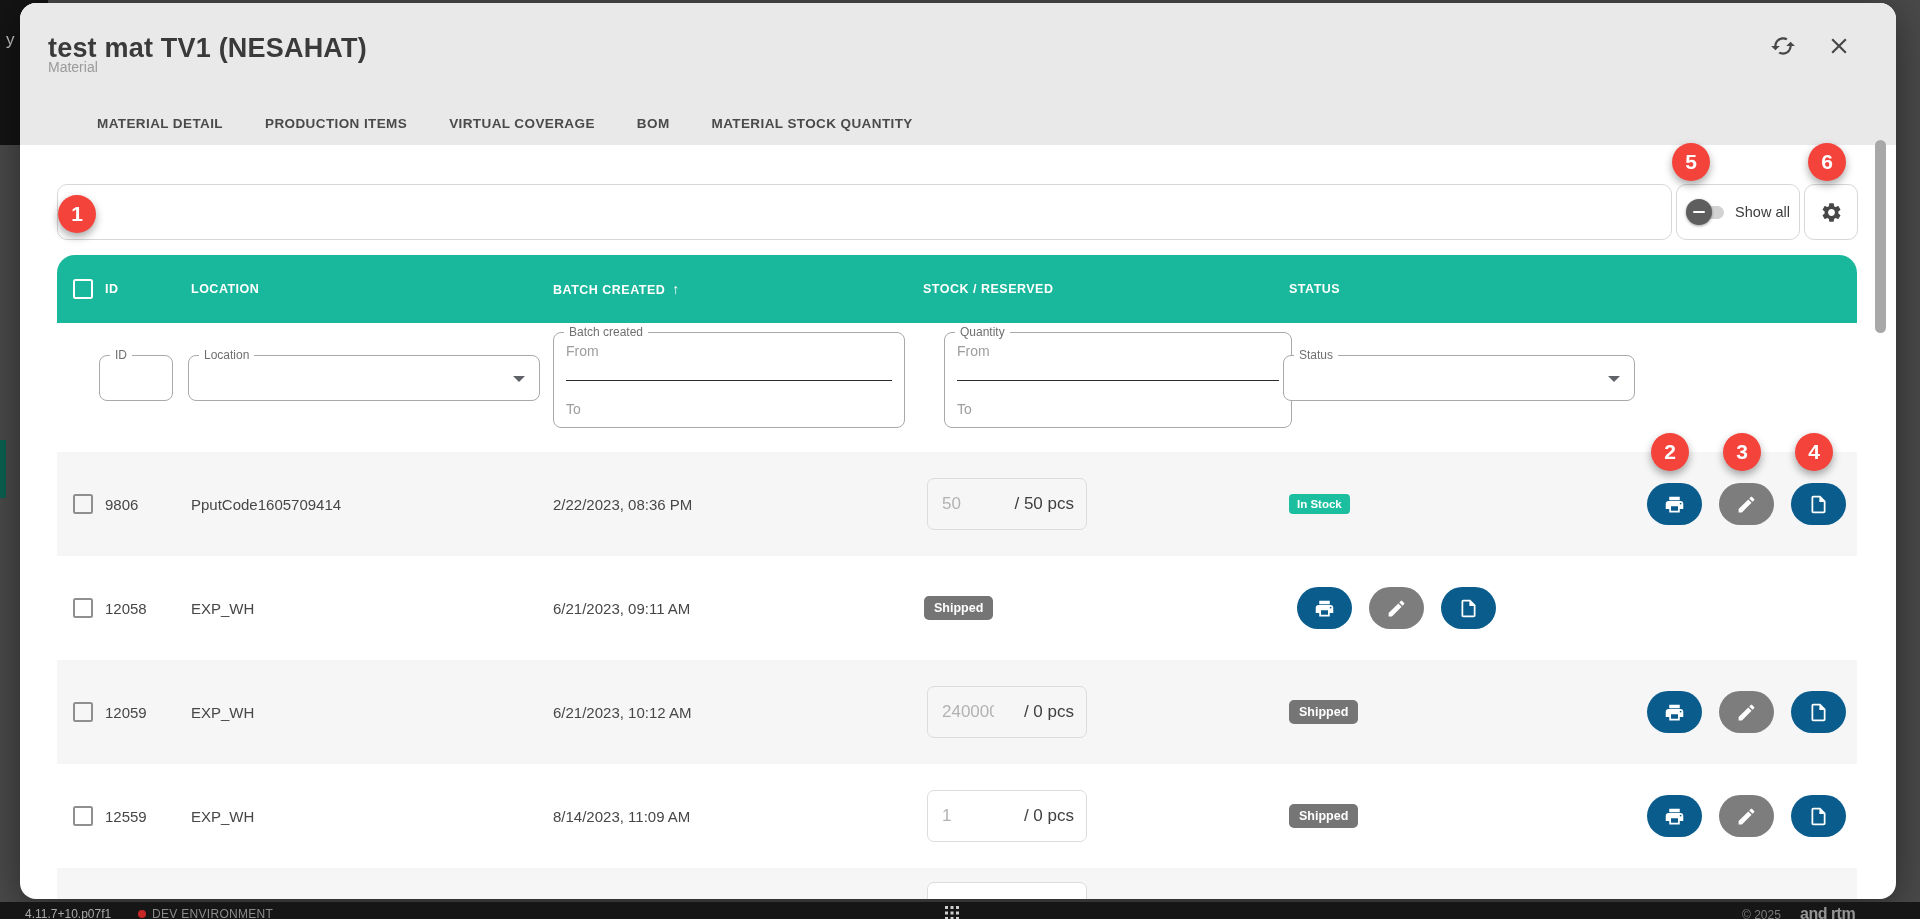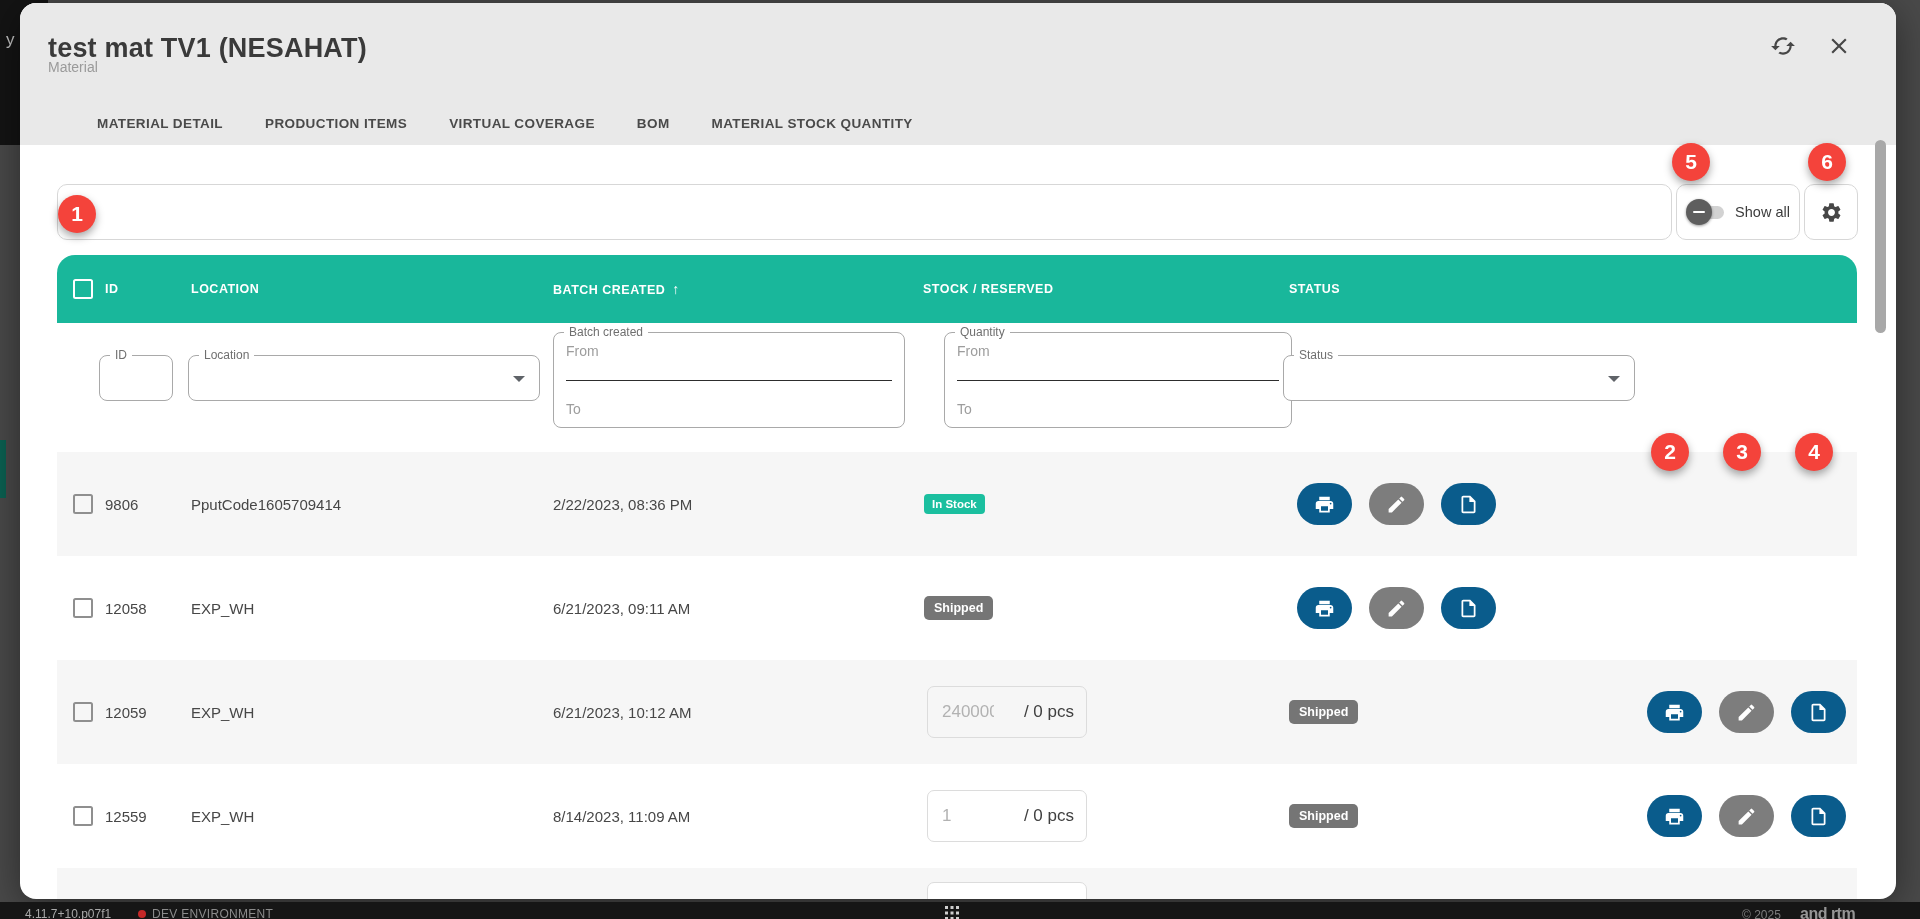--- a/index.html
+++ b/index.html
@@ -228,20 +228,26 @@
       </div>
     </div>
 
     <div class="row odd cols">
       <div class="check-cell">
           <span class="cb"></span>
         </div>
       <div class="cell-text">9806</div>
       <div class="cell-text">PputCode1605709414</div>
       <div class="cell-text">2/22/2023, 08:36 PM</div>
+      <div class="stock-cell">
+        <div class="stock-box">
+          <input readonly="" value="50" style="">
+          <span class="reserved">/ 50 pcs</span>
+        </div>
+      </div>
       <div class="pad-status"><span class="badge instock">In Stock</span></div>
       <div class="actions">
         <button class="abtn blue">
             <svg viewBox="0 0 24 24">
               <path d="M19 8H5c-1.66 0-3 1.34-3 3v6h4v4h12v-4h4v-6c0-1.66-1.34-3-3-3zm-3 11H8v-5h8v5zm3-7c-.55 0-1-.45-1-1s.45-1 1-1 1 .45 1 1-.45 1-1 1zm-1-9H6v4h12V3z"></path>
             </svg>
           </button>
         <button class="abtn gray">
             <svg viewBox="0 0 24 24">
               <path d="M3 17.25V21h3.75L17.81 9.94l-3.75-3.75L3 17.25zM20.71 7.04c.39-.39.39-1.02 0-1.41l-2.34-2.34a.9959.9959 0 0 0-1.41 0l-1.83 1.83 3.75 3.75 1.83-1.83z"></path>

